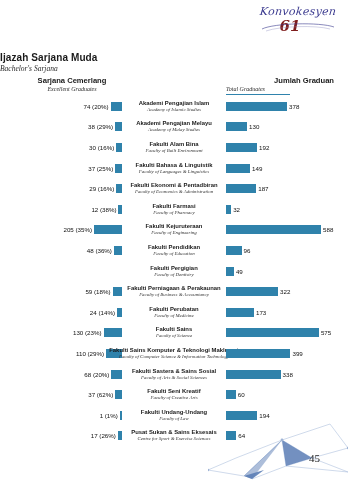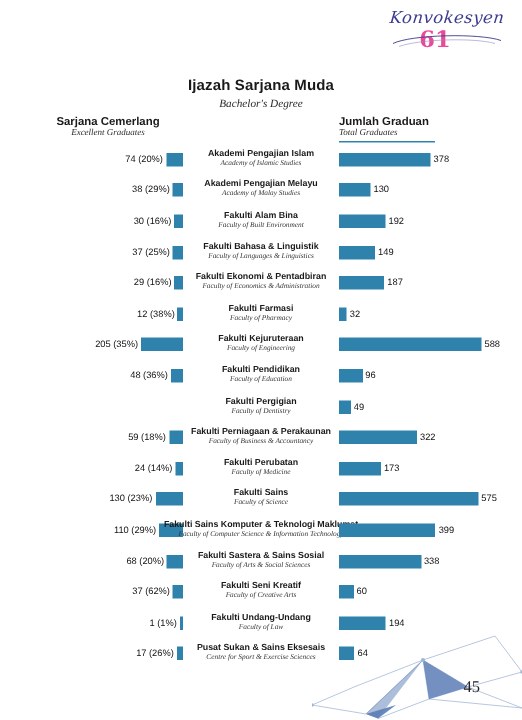--- a/index.html
+++ b/index.html
@@ -26,43 +26,44 @@
     font-size:11px;
     letter-spacing:.3px;
     color:#3b3a8f;
     line-height:12px;
     white-space:nowrap;
     transform:skewX(-6deg);
   }
   .logo .num{
     display:block;
     font-family:"DejaVu Serif", serif;
+    font-style:italic;
     font-size:15px;
     font-weight:bold;
-    color:#ec4899;
+    color:#7f1d1d;
     line-height:14px;
     margin-top:1px;
     margin-right:16px;
   }
   .logo .swash{
     position:absolute;left:4px;top:16px;width:76px;height:10px;
   }
 
   
-  .title-block{position:absolute;left:0;top:52px;width:348px;text-align:center;}
+  .title-block{position:absolute;left:0;top:52px;width:348px;}
   .title-ms{font-size:10px;font-weight:bold;letter-spacing:.1px;line-height:12px;}
   .title-en{font-size:7.5px;font-style:italic;color:#2b2b2b;line-height:10px;font-family:"Liberation Serif",serif;}
 
   .col-heads{position:absolute;top:76px;left:0;width:348px;height:20px;}
   .col-head{position:absolute;text-align:center;}
   .col-head .ms{font-size:7.6px;font-weight:bold;line-height:9px;}
   .col-head .en{font-size:6px;font-style:italic;line-height:8px;font-family:"Liberation Serif",serif;color:#2b2b2b;}
   .col-head.left{left:16px;width:112px;}
   .col-head.right{left:226px;width:108px;}
-  .col-head.right .ms{text-align:left;}
+  .col-head.right .ms{text-align:right;}
   .col-head.right .en{text-align:left;}
   .underline{width:64px;height:1px;background:#2f83ad;margin-top:1px;}
 
   
   .chart{position:absolute;left:0;top:96px;width:348px;}
   .row{position:relative;height:20.6px;}
   .row .left-pane{
     position:absolute;left:0;top:0;width:122px;height:100%;
     display:flex;align-items:center;justify-content:flex-end;
   }
@@ -102,21 +103,21 @@
     <svg class="swash" viewBox="0 0 76 10">
       <path d="M2 7 C 14 1, 60 0, 74 5" fill="none" stroke="#3b3a8f" stroke-width="0.6"></path>
       <path d="M6 9 C 20 4, 56 3, 70 7" fill="none" stroke="#8d8dc0" stroke-width="0.4"></path>
     </svg>
     <span class="script">Konvokesyen</span>
     <span class="num">61</span>
   </div>
 
   <div class="title-block">
     <div class="title-ms">Ijazah Sarjana Muda</div>
-    <div class="title-en">Bachelor's Degree</div>
+    <div class="title-en">Bachelor's Sarjana</div>
   </div>
 
   <div class="col-heads">
     <div class="col-head left">
       <div class="ms">Sarjana Cemerlang</div>
       <div class="en">Excellent Graduates</div>
     </div>
     <div class="col-head right">
       <div class="ms">Jumlah Graduan</div>
       <div class="en">Total Graduates</div>

